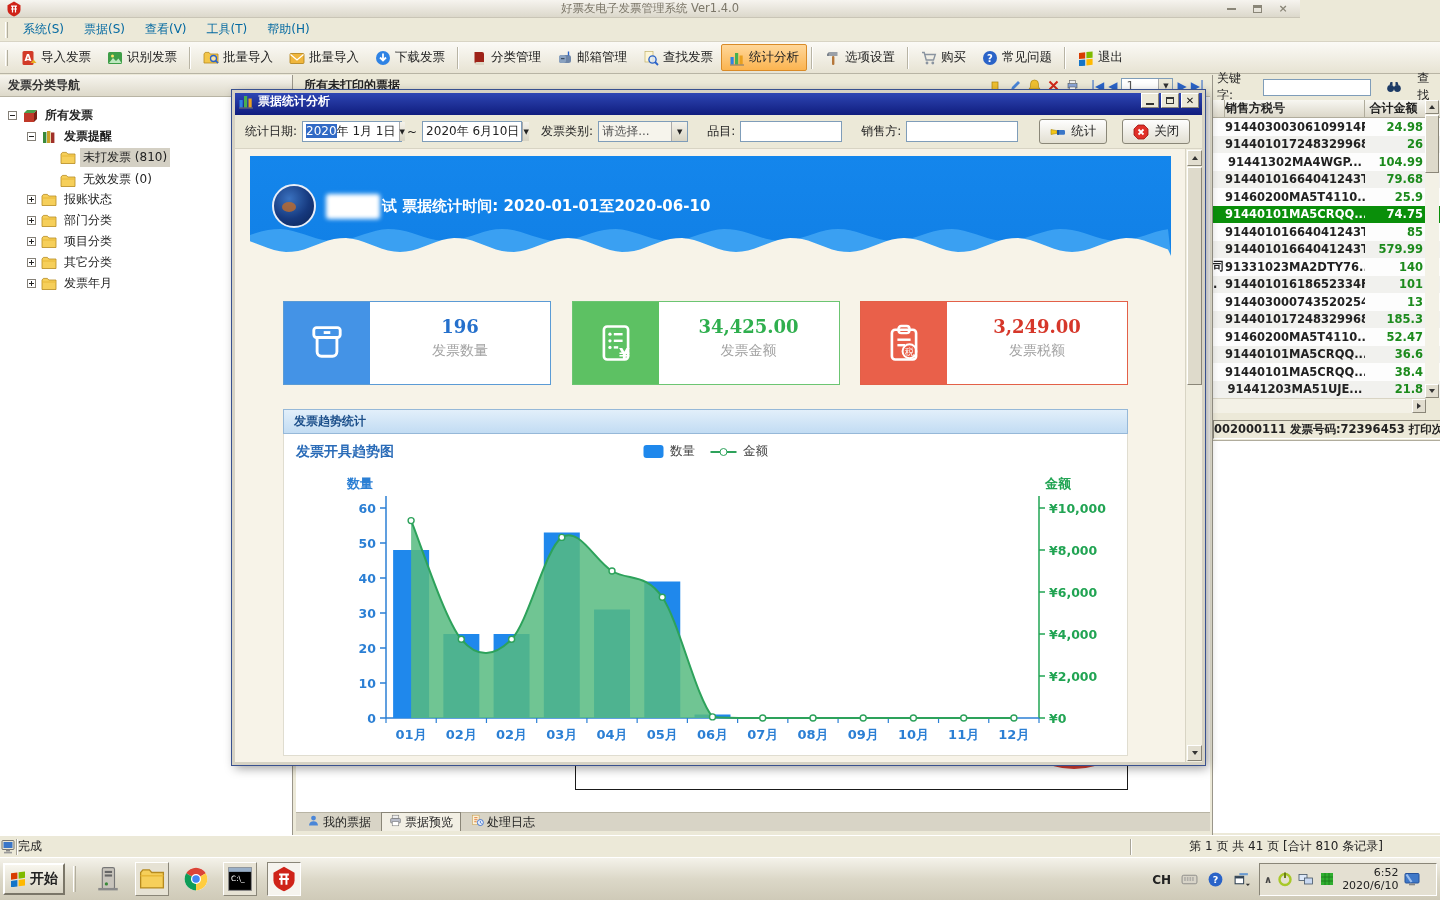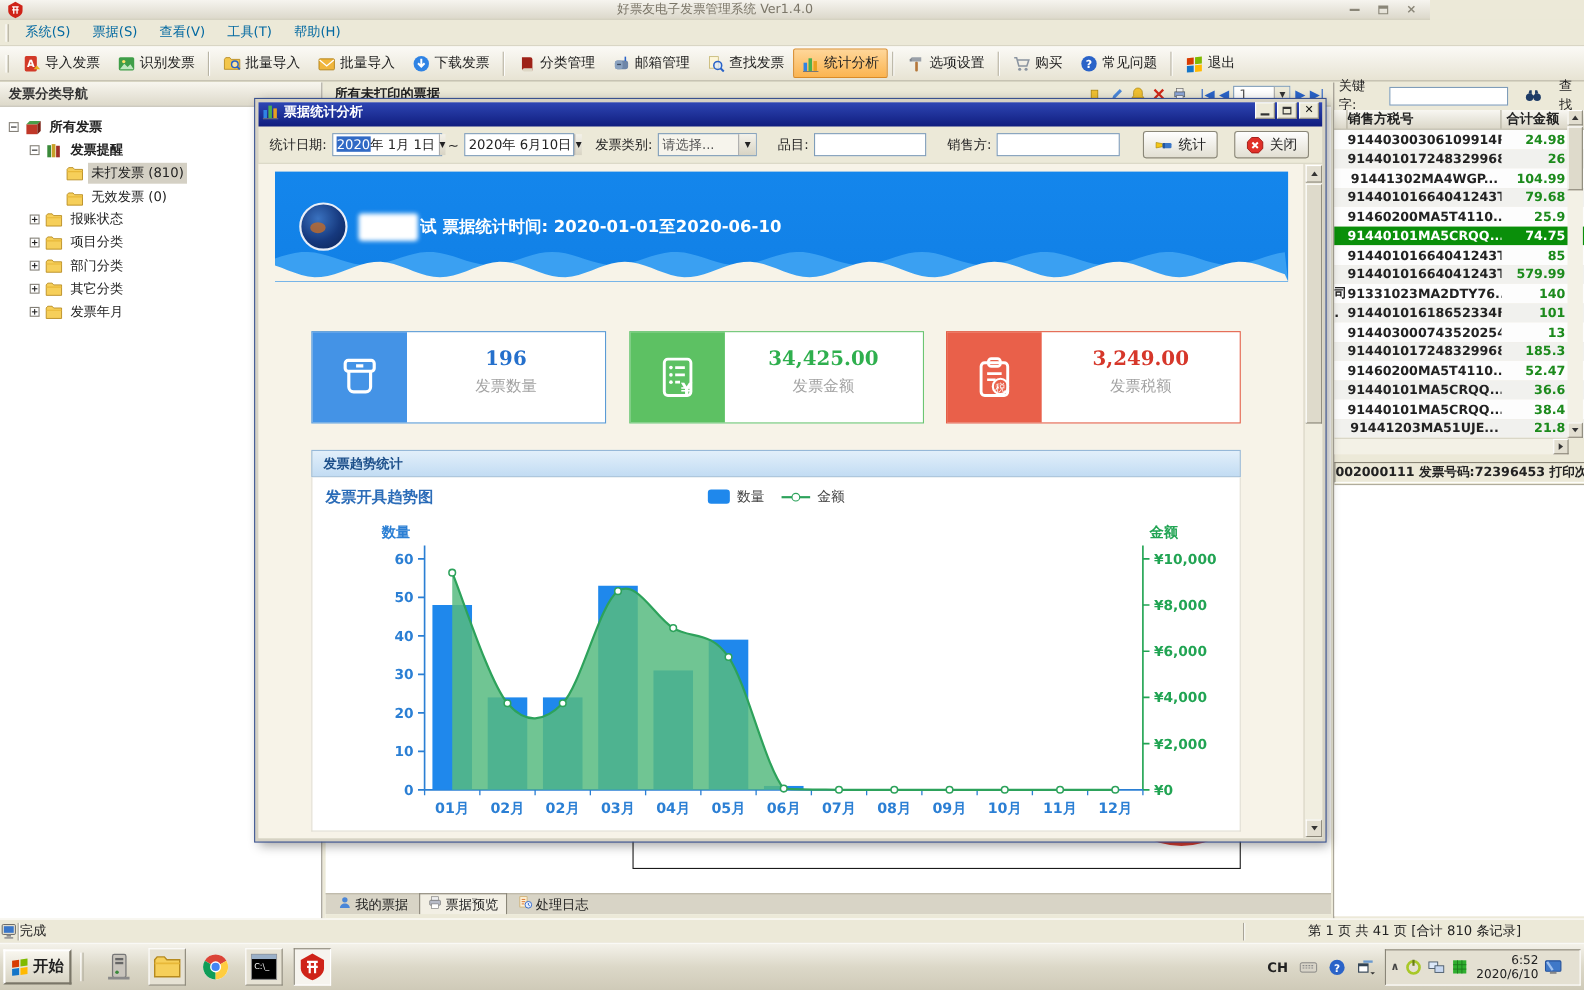--- a/index.html
+++ b/index.html
@@ -390,34 +390,34 @@
         <span class="exp">
           <i class="h"></i>
           <i class="v"></i>
         </span>
         <span class="icn16">
           <svg viewBox="0 0 16 16">
             <path d="M1 13.5V4l1.4-1.6h4L7.8 4H15v9.5z" fill="#f6cf5a" stroke="#b68a1e" stroke-width=".8"></path>
             <path d="M1 6h14" stroke="#e8b838" stroke-width="1"></path>
           </svg>
         </span>
-        <span class="lbl">项目分类</span>
+        <span class="lbl">部门分类</span>
       </div>
       <div class="tnode" style="padding-left: 25px;">
         <span class="exp">
           <i class="h"></i>
           <i class="v"></i>
         </span>
         <span class="icn16">
           <svg viewBox="0 0 16 16">
             <path d="M1 13.5V4l1.4-1.6h4L7.8 4H15v9.5z" fill="#f6cf5a" stroke="#b68a1e" stroke-width=".8"></path>
             <path d="M1 6h14" stroke="#e8b838" stroke-width="1"></path>
           </svg>
         </span>
-        <span class="lbl">部门分类</span>
+        <span class="lbl">项目分类</span>
       </div>
       <div class="tnode" style="padding-left: 25px;">
         <span class="exp">
           <i class="h"></i>
           <i class="v"></i>
         </span>
         <span class="icn16">
           <svg viewBox="0 0 16 16">
             <path d="M1 13.5V4l1.4-1.6h4L7.8 4H15v9.5z" fill="#f6cf5a" stroke="#b68a1e" stroke-width=".8"></path>
             <path d="M1 6h14" stroke="#e8b838" stroke-width="1"></path>

